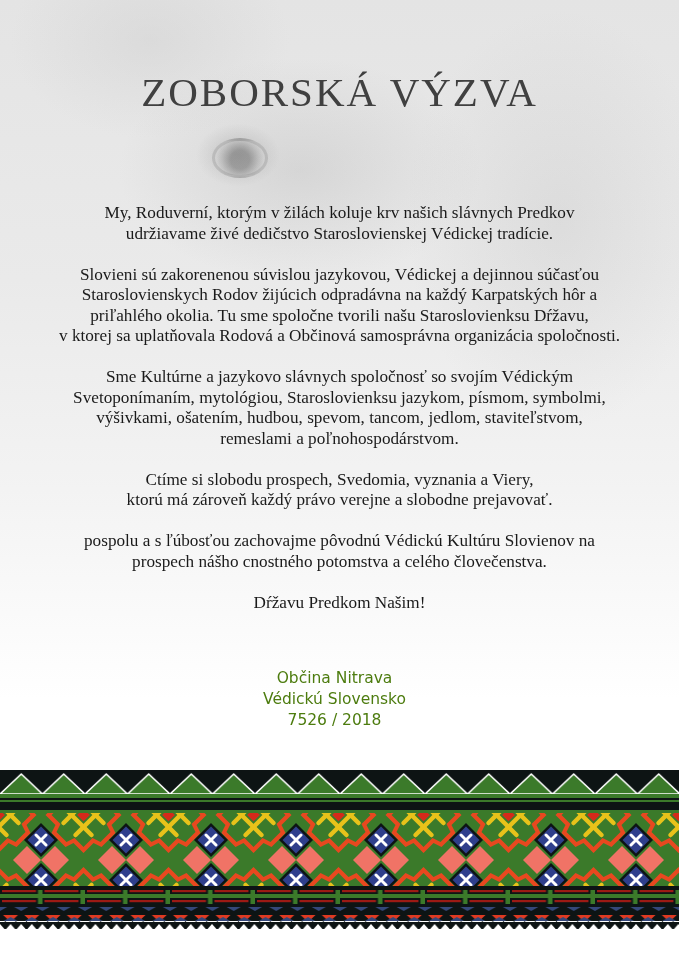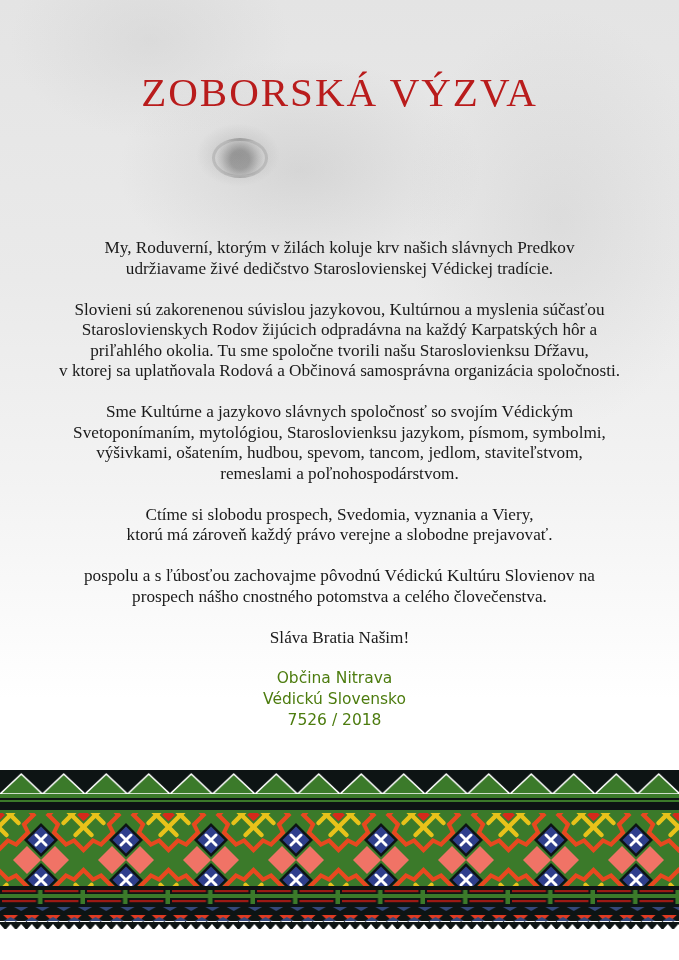--- a/index.html
+++ b/index.html
@@ -21,26 +21,26 @@
   .eye {
     position: absolute; left: 212px; top: 138px; width: 50px; height: 34px;
     border-radius: 50%;
     border: 3px solid rgba(120,120,120,0.25);
     background: radial-gradient(circle at 50% 55%, rgba(70,70,70,0.35) 0 30%, rgba(120,120,120,0.15) 60%, transparent 75%);
   }
   .title {
     position: absolute; left: 0; width: 679px; top: 68px;
     text-align: center;
     font-family: "Liberation Serif", serif;
-    font-size: 41px; letter-spacing: 2px; color: #b91c1c;
+    font-size: 41px; letter-spacing: 2px; color: #404040;
     margin: 0; font-weight: normal;
   }
   .body-text {
     position: absolute; left: 0; top: 203px; width: 679px;
-    text-align: center; font-size: 17.2px; line-height: 20.5px; margin-top: 35px;
+    text-align: center; font-size: 17.2px; line-height: 20.5px;
   }
   .para { margin: 0 0 20.5px 0; }
   .para .line { display: block; white-space: nowrap; }
   .sign {
     position: absolute; left: 0; width: 669px; top: 668px;
     text-align: center;
     font-family: "DejaVu Sans", sans-serif;
     font-size: 15.5px; line-height: 21px; color: #4d7c0f;
   }
   .sign .line { display: block; }
@@ -55,41 +55,41 @@
 <div class="eye"></div>
 
 <h1 class="title">ZOBORSKÁ VÝZVA</h1>
 
 <div class="body-text">
   <p class="para">
     <span class="line">My, Roduverní, ktorým v žilách koluje krv našich slávnych Predkov</span>
     <span class="line">udržiavame živé dedičstvo Staroslovienskej Védickej tradície.</span>
   </p>
   <p class="para">
-    <span class="line">Slovieni sú zakorenenou súvislou jazykovou, Kultúrnou a myslenia súčasťou</span>
+    <span class="line">Slovieni sú zakorenenou súvislou jazykovou, Védickej a dejinnou súčasťou</span>
     <span class="line">Staroslovienskych Rodov žijúcich odpradávna na každý Karpatských hôr a</span>
     <span class="line">priľahlého okolia. Tu sme spoločne tvorili našu Staroslovienksu Dŕžavu,</span>
     <span class="line">v ktorej sa uplatňovala Rodová a Občinová samosprávna organizácia spoločnosti.</span>
   </p>
   <p class="para">
     <span class="line">Sme Kultúrne a jazykovo slávnych spoločnosť so svojím Védickým</span>
     <span class="line">Svetoponímaním, mytológiou, Staroslovienksu jazykom, písmom, symbolmi,</span>
     <span class="line">výšivkami, ošatením, hudbou, spevom, tancom, jedlom, staviteľstvom,</span>
     <span class="line">remeslami a poľnohospodárstvom.</span>
   </p>
   <p class="para">
     <span class="line">Ctíme si slobodu prospech, Svedomia, vyznania a Viery,</span>
     <span class="line">ktorú má zároveň každý právo verejne a slobodne prejavovať.</span>
   </p>
   <p class="para">
     <span class="line">pospolu a s ľúbosťou zachovajme pôvodnú Védickú Kultúru Slovienov na</span>
     <span class="line">prospech nášho cnostného potomstva a celého človečenstva.</span>
   </p>
   <p class="para">
-    <span class="line">Sláva Bratia Našim!</span>
+    <span class="line">Dŕžavu Predkom Našim!</span>
   </p>
 </div>
 
 <div class="sign">
   <span class="line">Občina Nitrava</span>
   <span class="line">Védickú Slovensko</span>
   <span class="line">7526 / 2018</span>
 </div>
 
 <svg class="border-band" viewBox="0 0 679 160" width="679" height="160" xmlns="http://www.w3.org/2000/svg">

